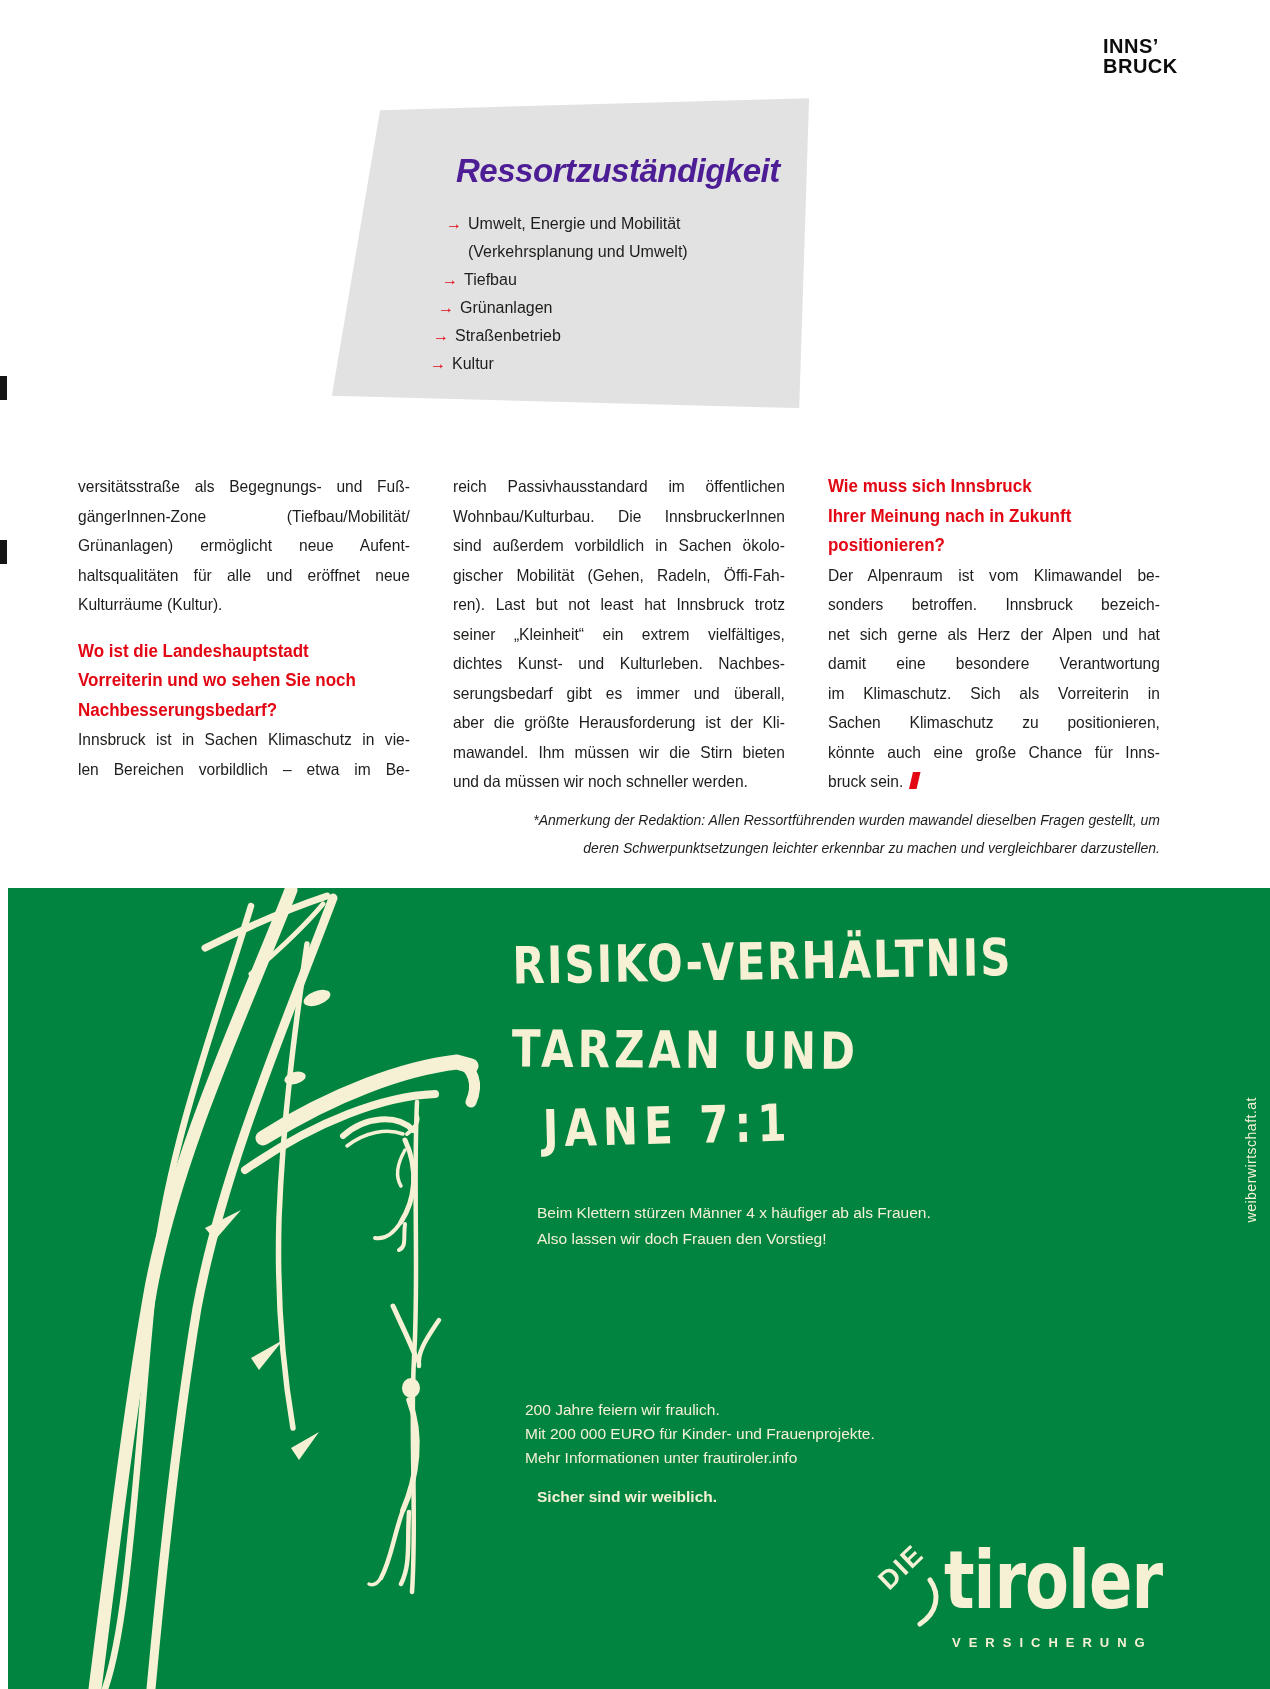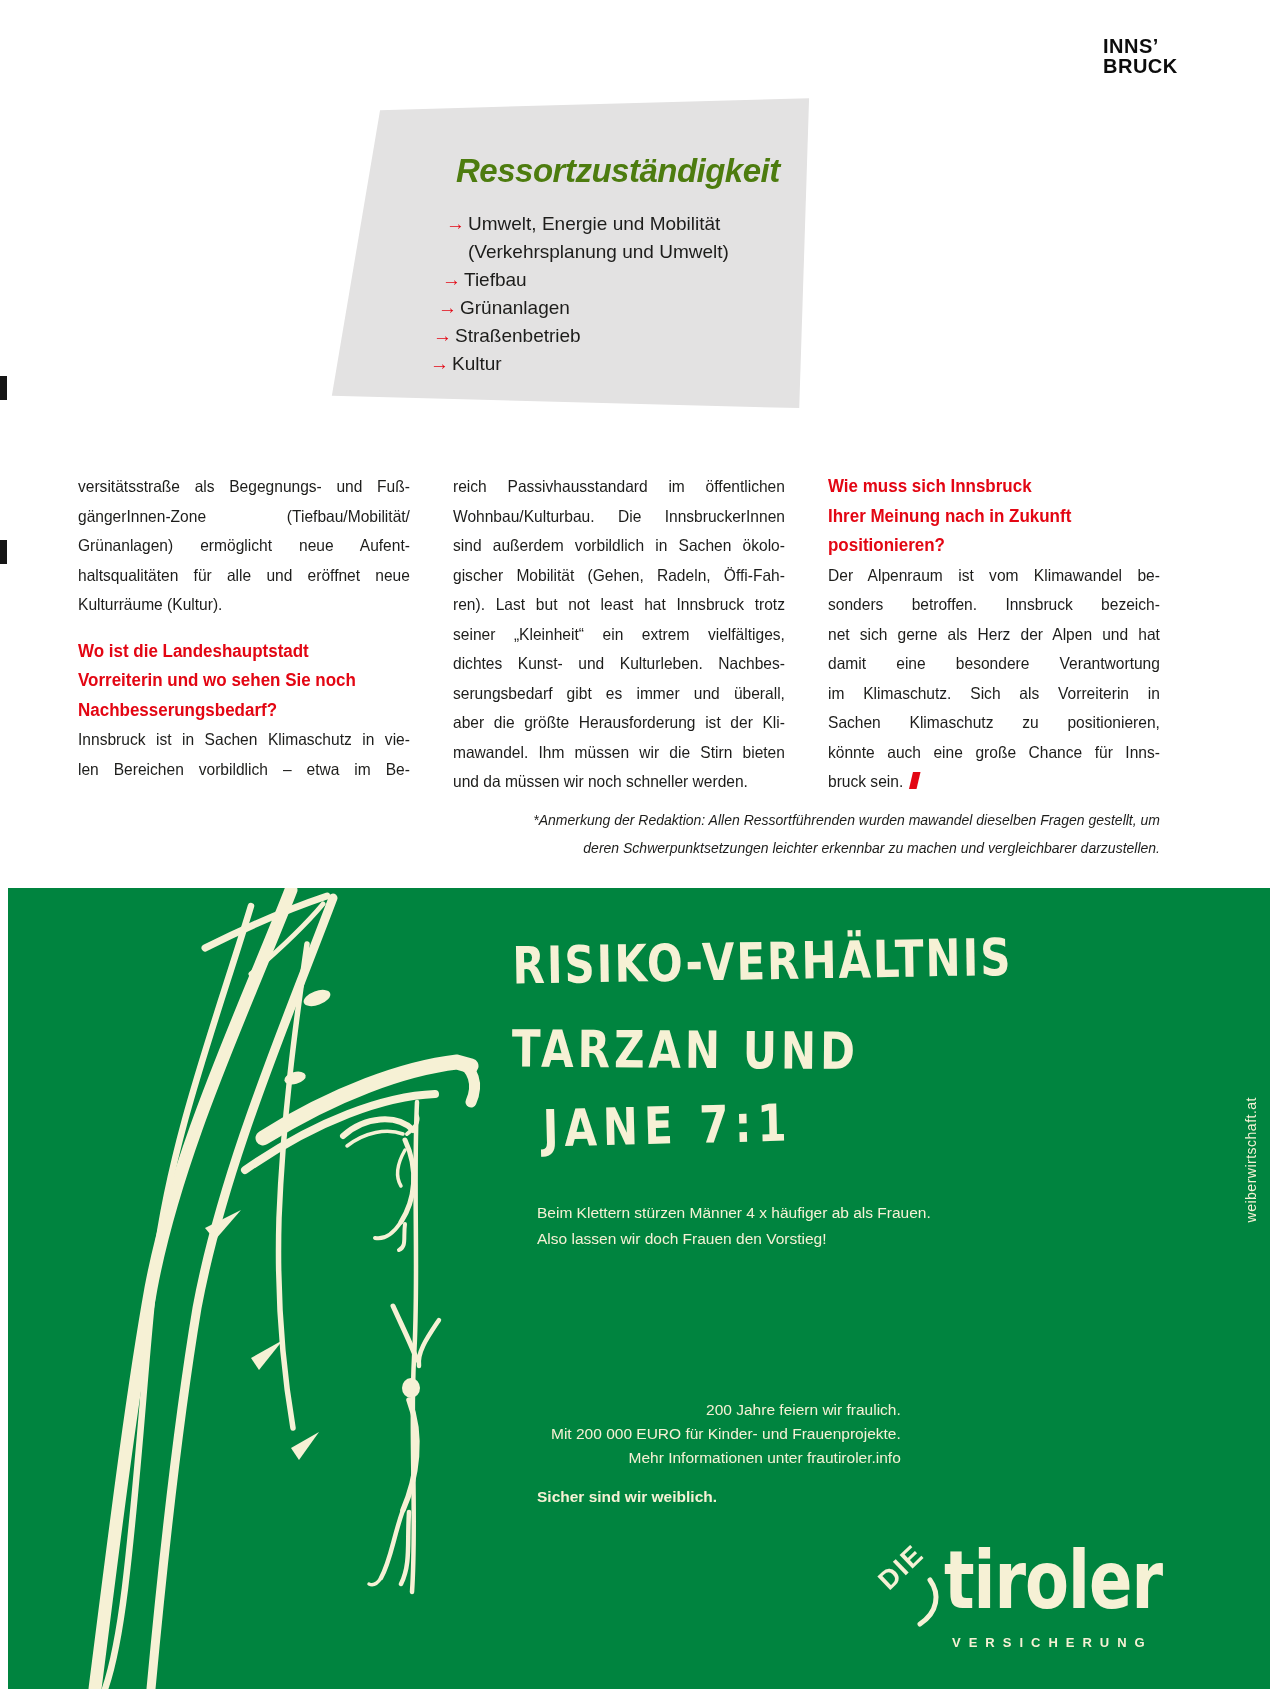--- a/index.html
+++ b/index.html
@@ -13,22 +13,22 @@
   .edgemark.m2{top:540px;height:24px;}
 
   
   .brand{position:absolute;left:1103px;top:36px;font-weight:bold;font-size:20px;line-height:20px;
          letter-spacing:.5px;color:#0c0c0c;}
 
   
   .graybox{position:absolute;left:322px;top:96px;width:492px;height:314px;background:#e3e2e2;
            clip-path:polygon(11.8% 4.5%, 99% .7%, 97% 99.4%, 2% 95.5%);}
   .ib-title{position:absolute;left:456px;top:152px;font-size:33px;font-weight:bold;font-style:italic;
-            color:#4d7c0f;letter-spacing:-.5px;}
-  .ib-list{position:absolute;left:430px;top:210px;font-size:19px;line-height:28px;color:#1d1d1b;}
+            color:#4c1d95;letter-spacing:-.5px;}
+  .ib-list{position:absolute;left:430px;top:210px;font-size:16px;line-height:28px;color:#1d1d1b;}
   .ib-item-0{margin-left:16px;}
   .ib-item-1{margin-left:12px;}
   .ib-item-2{margin-left:8px;}
   .ib-item-3{margin-left:3px;}
   .ib-item-4{margin-left:0;}
   .ib-arrow{color:#e30613;font-weight:bold;display:inline-block;width:18px;margin-right:4px;}
   .ib-cont{padding-left:22px;}
 
   
   .cols{position:absolute;left:0;top:472px;width:1270px;}
@@ -48,21 +48,21 @@
 
   
   .ad{position:absolute;left:8px;top:888px;width:1262px;height:801px;background:#00843f;overflow:hidden;}
   .ad-illu{position:absolute;left:47px;top:0;}
   .hl{position:absolute;color:#f6f1d5;font-family:"DejaVu Sans",sans-serif;font-weight:bold;
       font-size:42px;letter-spacing:2px;transform-origin:0 0;white-space:nowrap;}
   .hl0{left:504px;top:48px;transform:rotate(-1deg) scale(1,1.22);}
   .hl1{left:504px;top:131px;letter-spacing:4px;transform:rotate(.4deg) scale(1,1.22);}
   .hl2{left:534px;top:211px;letter-spacing:6px;transform:rotate(-1.4deg) scale(1,1.22);}
   .ad-body{position:absolute;left:529px;top:312px;font-size:15.5px;line-height:25.5px;color:#f6f1d5;}
-  .ad-info{position:absolute;left:543px;top:510px;font-size:15.5px;line-height:24px;color:#f6f1d5;text-align:right;}
+  .ad-info{position:absolute;left:517px;top:510px;font-size:15.5px;line-height:24px;color:#f6f1d5;}
   .ad-claim{position:absolute;left:529px;top:600px;font-size:15.5px;font-weight:bold;color:#f6f1d5;}
   .ad-vert{position:absolute;left:1235px;top:209px;writing-mode:vertical-rl;transform:rotate(180deg);
            font-size:14px;letter-spacing:.5px;color:#f6f1d5;}
   .logo-die{position:absolute;left:868px;top:664px;font-weight:bold;font-size:27px;letter-spacing:2px;
             color:#f6f1d5;transform:rotate(-44deg);transform-origin:50% 50%;}
   .logo-hook{position:absolute;left:900px;top:688px;}
   .logo-name{position:absolute;left:936px;top:652px;font-family:"DejaVu Sans",sans-serif;font-weight:bold;
              font-size:64px;line-height:64px;letter-spacing:-1px;color:#f6f1d5;
              transform:scale(1,1.25);transform-origin:0 0;}
   .logo-sub{position:absolute;left:944px;top:747px;font-weight:bold;font-size:13px;letter-spacing:8px;

